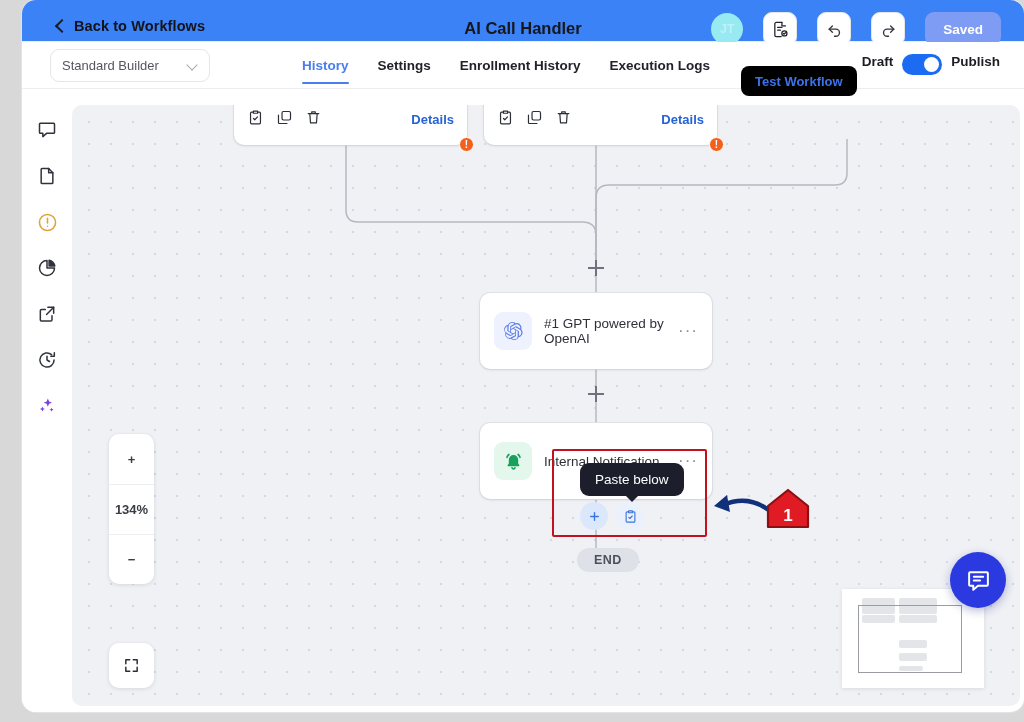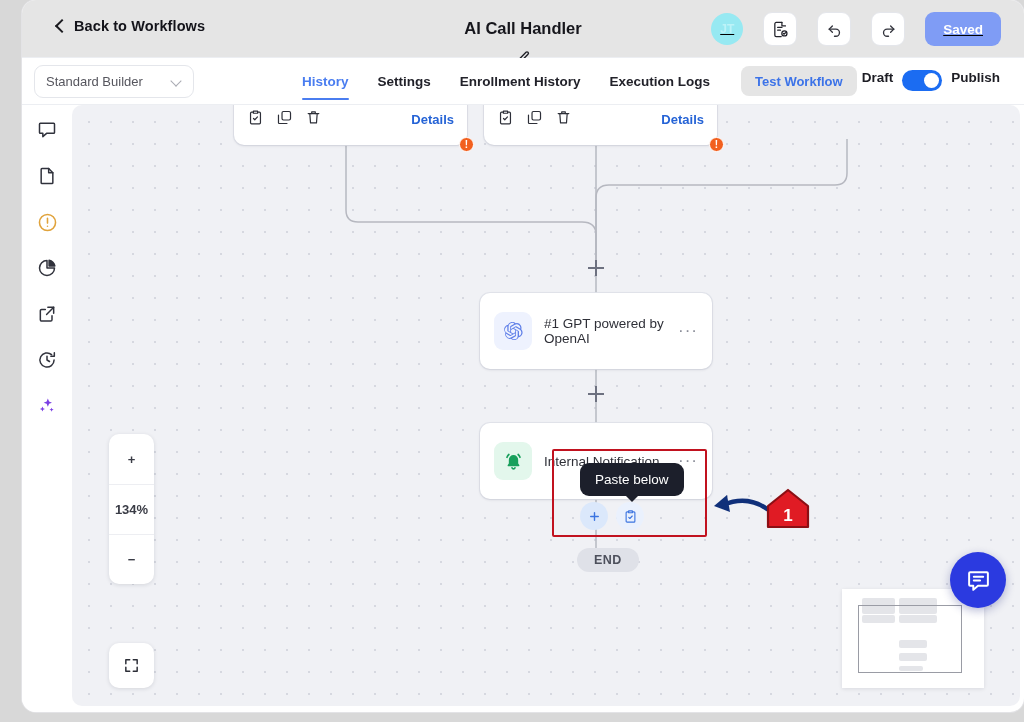--- a/index.html
+++ b/index.html
@@ -12,23 +12,23 @@
   #app {
     position: absolute; left: 22px; top: 0; width: 1002px; height: 712px;
     background: #ffffff;
     border-radius: 14px 14px 14px 14px;
     box-shadow: 0 0 0 1px #e3e3e6;
     overflow: hidden;
   }
 
   
   .topbar {
-    position: relative; height: 58px; width: 100%;
+    position: relative; height: 42px; width: 100%;
     border-bottom: 1px solid #eceef2;
-    background: #e5e5e5;
+    background: #3b82f6;
   }
   .back-btn {
     position: absolute; left: 33px; top: 18px;
     display: flex; align-items: center; gap: 9px;
     cursor: pointer;
   }
   .chev-left { width: 10px; height: 16px; position: relative; }
   .chev-left::before {
     content: ""; position: absolute; left: 2px; top: 3px;
     width: 8px; height: 8px;
@@ -41,21 +41,21 @@
     position: absolute; left: 0; right: 0; top: 19px;
     display: flex; justify-content: center; align-items: center; gap: 12px;
     pointer-events: none;
     flex-direction: column;
   }
   .wf-title { font-size: 16.5px; font-weight: bold; color: #16161c; }
   .pencil-icon { width: 16px; height: 16px; pointer-events: auto; cursor: pointer; }
 
   .top-actions {
     position: absolute; right: 23px; top: 12px;
-    display: flex; align-items: center; gap: 20px; text-decoration: underline;
+    display: flex; align-items: center; gap: 20px;
   }
   .avatar {
     width: 32px; height: 32px; border-radius: 50%;
     background: #97e9f2;
     color: #bdf3f8; font-size: 12px; font-weight: bold;
     display: flex; align-items: center; justify-content: center;
     cursor: pointer;
   }
   .icon-btn {
     width: 34px; height: 34px; border-radius: 9px;
@@ -71,21 +71,21 @@
     border: none; cursor: pointer;
     font-family: "Liberation Sans", sans-serif;
   }
 
   
   .tabbar {
     position: relative; height: 47px; width: 100%;
     border-bottom: 1px solid #eceef2; background: #fff;
   }
   .builder-select {
-    position: absolute; left: 12px; top: 7px;
+    position: absolute; left: 28px; top: 7px;
     width: 160px; height: 33px; border-radius: 9px;
     border: 1px solid #e4e6eb; background: #fff;
     display: flex; align-items: center; padding: 0 11px;
     cursor: pointer;
   }
   .builder-select-label { font-size: 13px; color: #56565e; flex: 1; }
   .chev-down { width: 11px; height: 11px; position: relative; }
   .chev-down::before {
     content: ""; position: absolute; left: 1px; top: 1px;
     width: 7px; height: 7px;
@@ -102,21 +102,21 @@
     position: relative; height: 47px; cursor: pointer; white-space: nowrap;
   }
   .tab.active { color: #4a7df0; }
   .tab.active::after {
     content: ""; position: absolute; left: 0; right: 0; bottom: 5px;
     height: 2.5px; background: #4a7df0; border-radius: 2px;
   }
   .test-wf-btn {
     position: absolute; left: 719px; top: 66px;
     height: 30px; padding: 0 14px; border-radius: 8px;
-    background: #e5e5e5; color: #3c73e8;
+    background: #000000; color: #3c73e8;
     font-size: 13px; font-weight: bold;
     display: flex; align-items: center; justify-content: center;
     border: none; cursor: pointer; z-index: 5;
     font-family: "Liberation Sans", sans-serif;
   }
   .publish-wrap {
     position: absolute; right: 24px; top: 12px;
     display: flex; gap: 9px;
   }
   .pub-label { font-size: 13.5px; font-weight: bold; color: #1d1d24; }

